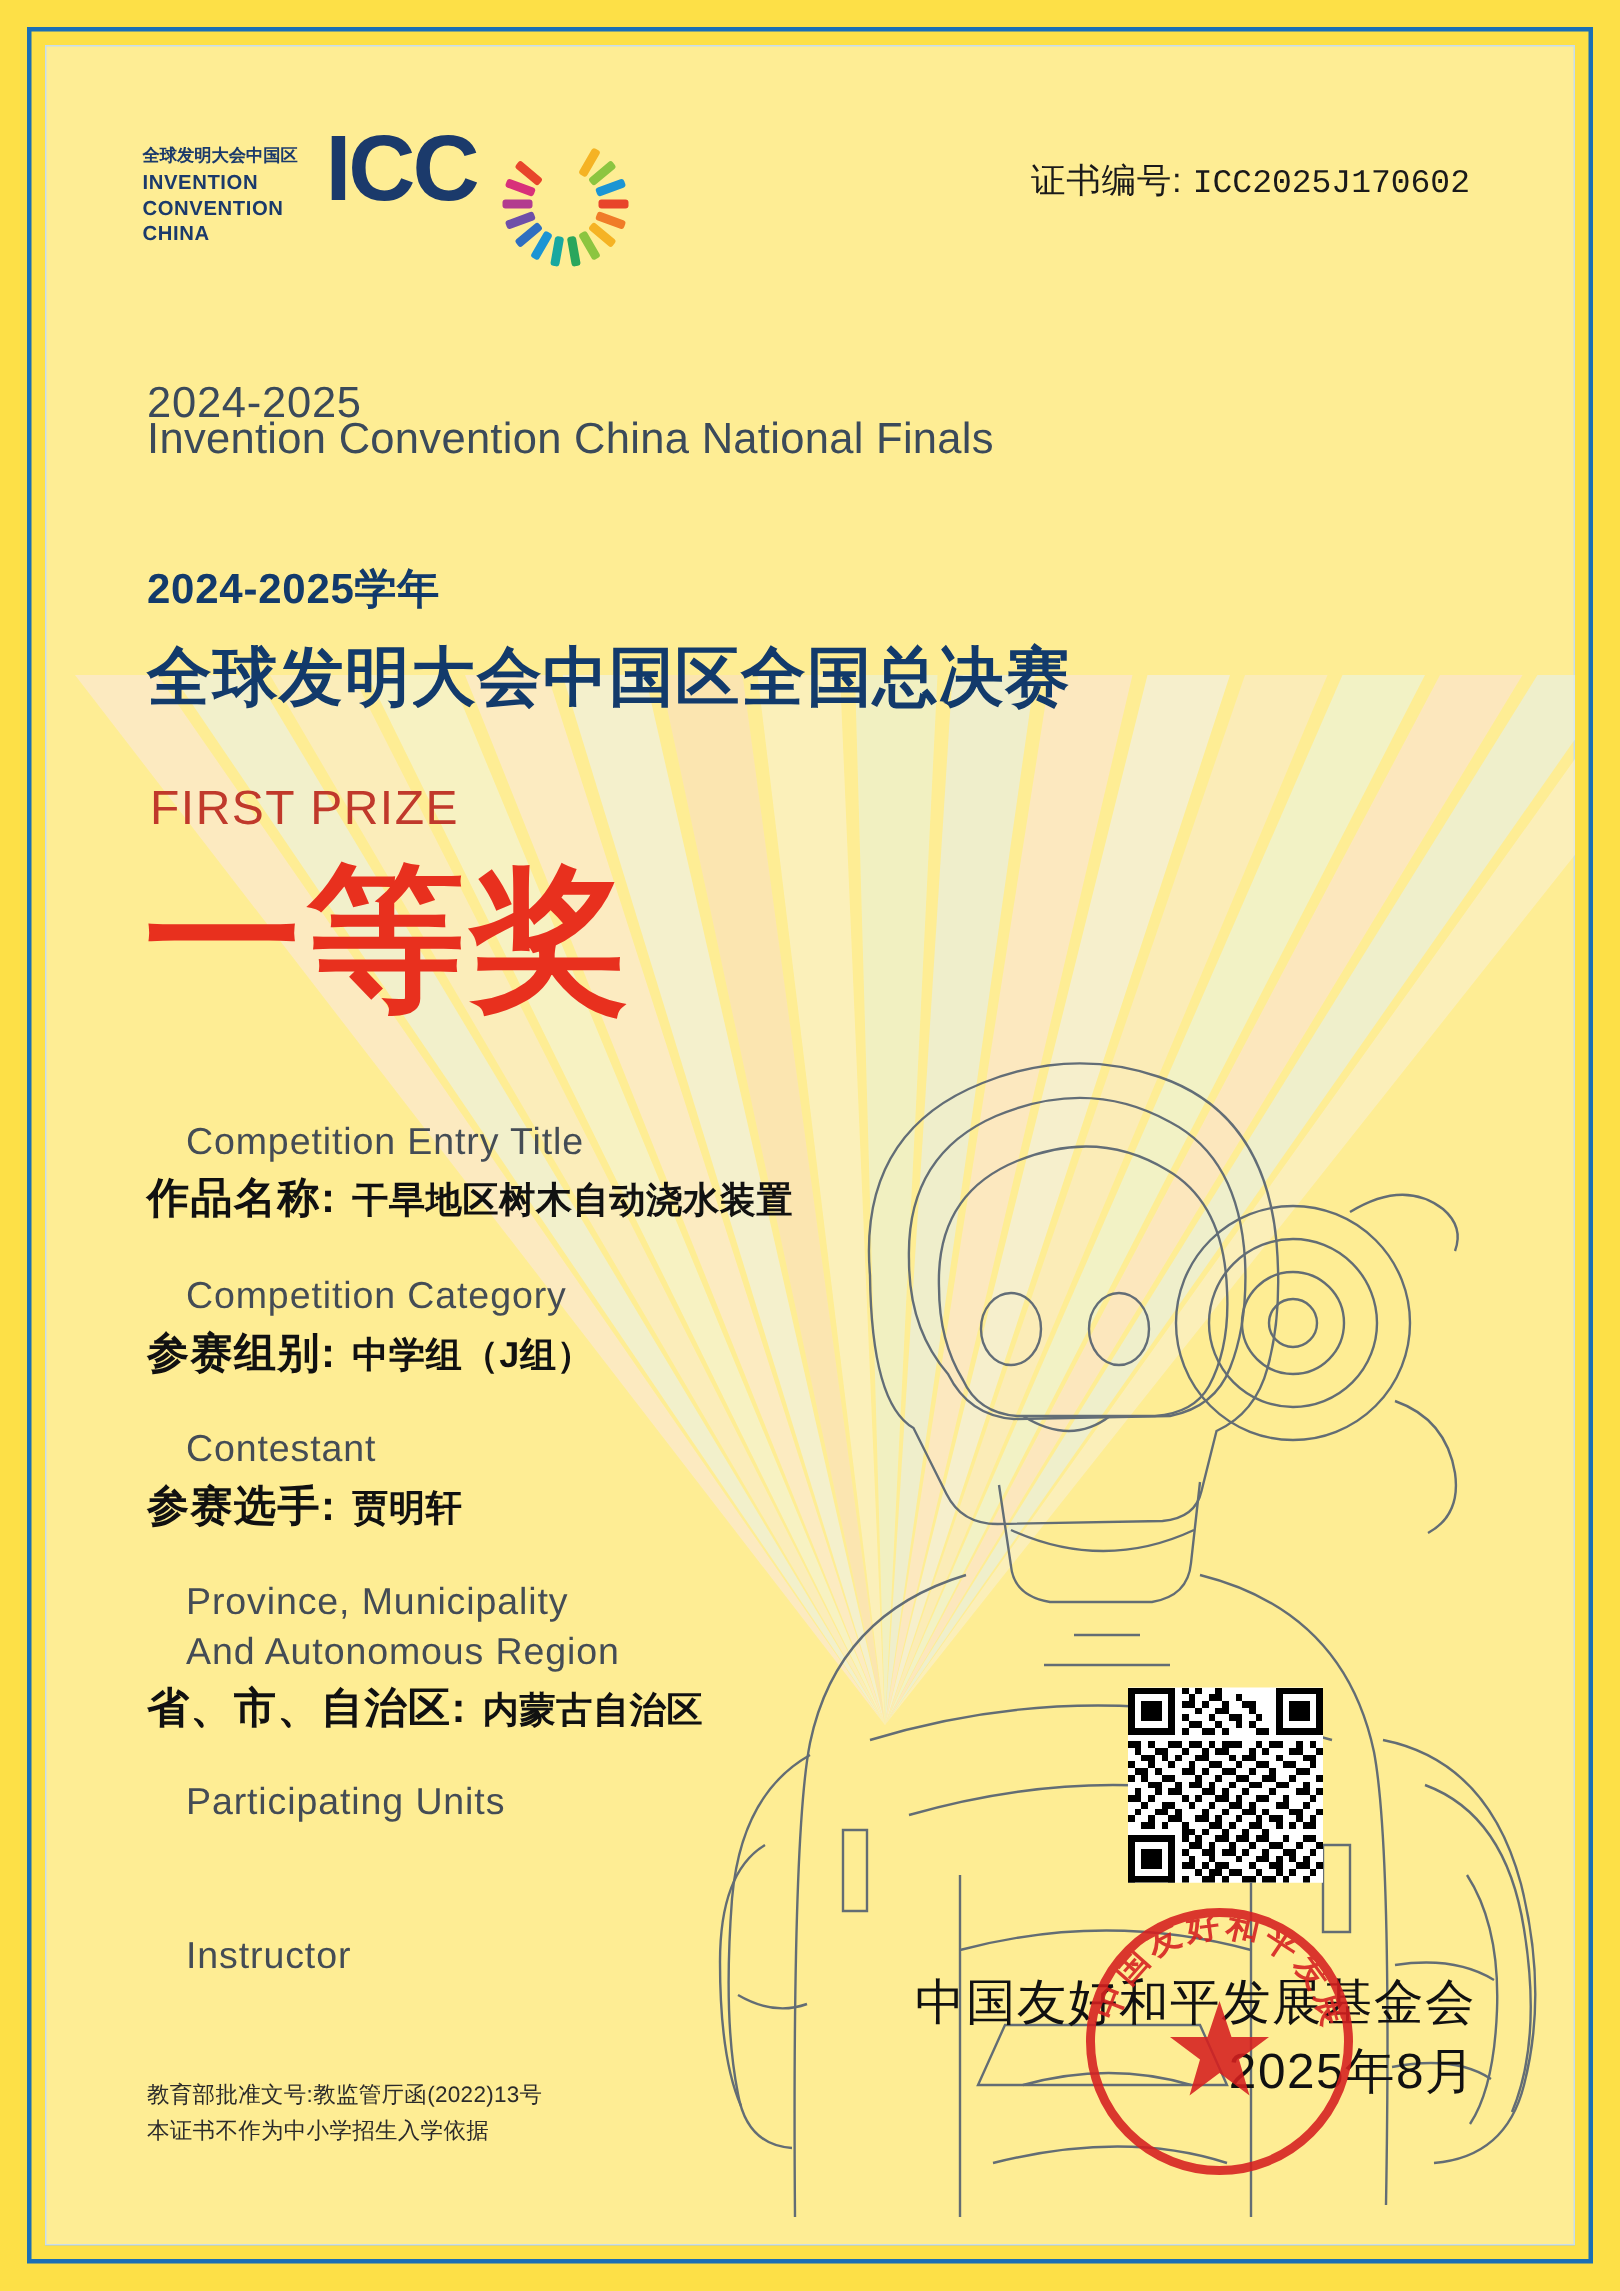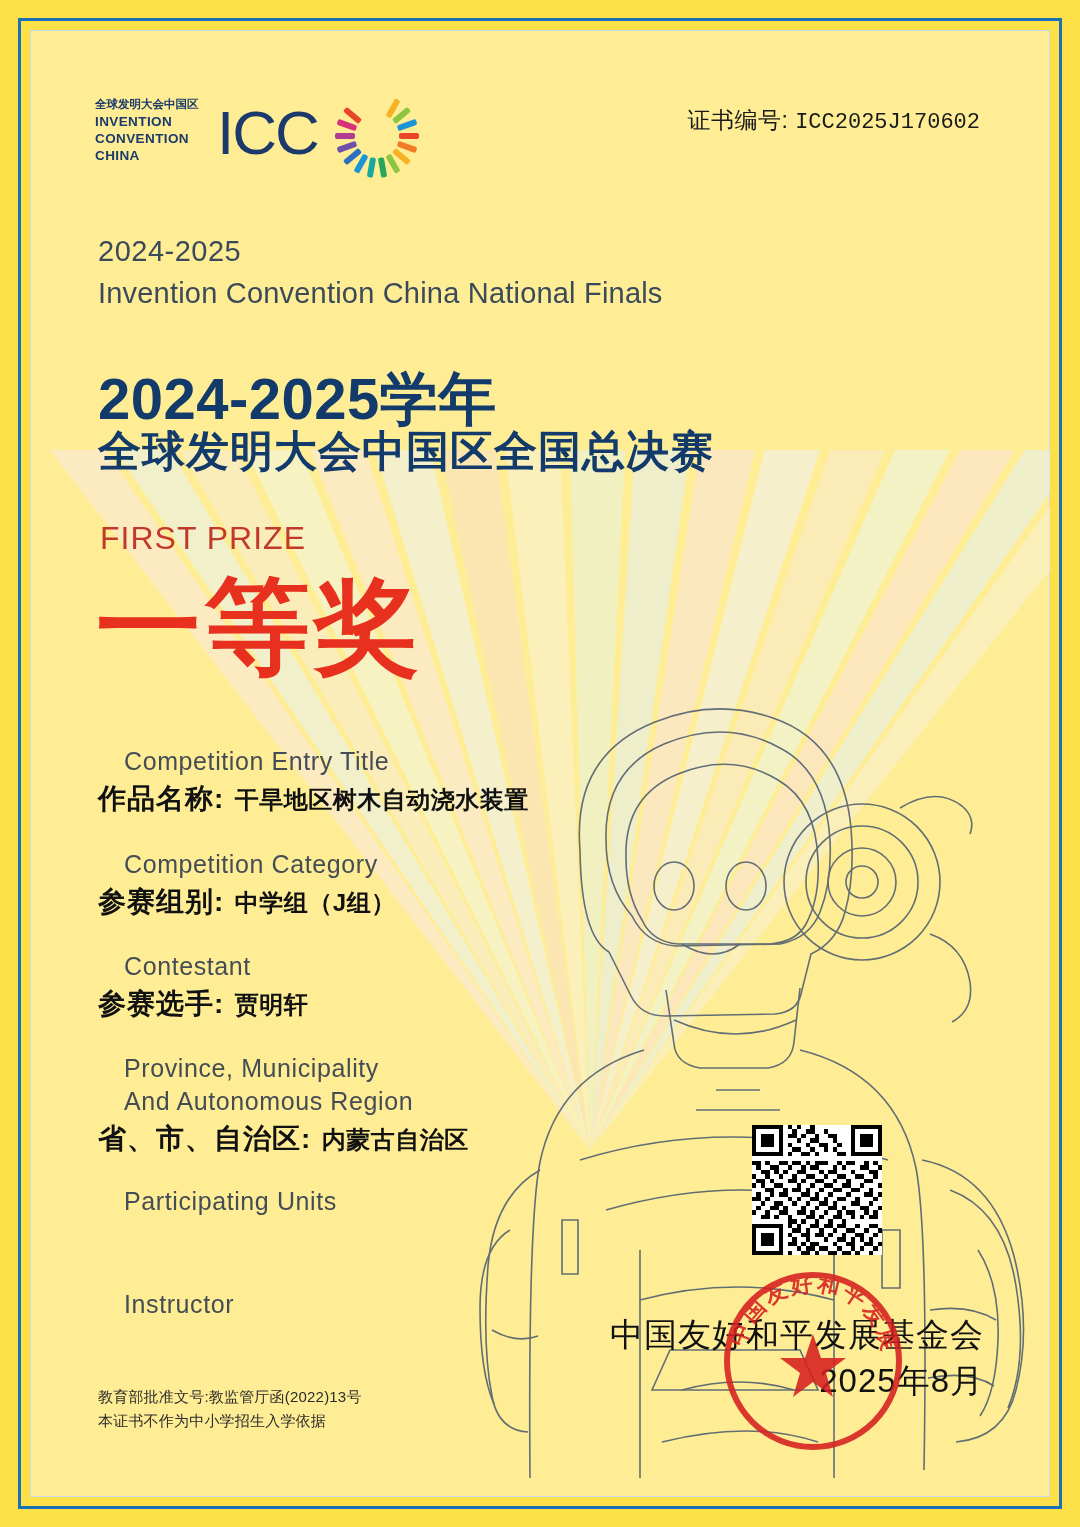--- a/index.html
+++ b/index.html
@@ -73,23 +73,23 @@
     letter-spacing: 0.4px;
   }
   .logo-text .cn-top {
     font-size: 11.5px;
     font-weight: bold;
     letter-spacing: 0px;
   }
   .logo-icc {
     position: absolute;
     left: 122px;
-    top: 24px;
+    top: 4px;
     font-size: 62px;
-    font-weight: normal;
+    font-weight: bold;
     color: #1b3a6b;
     letter-spacing: -2px;
     line-height: 62px;
   }
   .cert-no {
     position: absolute;
     right: 100px;
     top: 105px;
     font-size: 23px;
     color: #1a1a1a;
@@ -98,38 +98,38 @@
     text-align: right;
   }
   .cert-no .num {
     font-family: "Liberation Mono", "DejaVu Sans Mono", monospace;
     font-size: 22px;
     letter-spacing: 0px;
   }
   .en-year {
     position: absolute;
     left: 98px;
-    top: 235px;
+    top: 253px;
     font-size: 29px;
     color: #3b4a5a;
     letter-spacing: 0.5px;
   }
   .en-title {
     position: absolute;
     left: 98px;
     top: 277px;
     font-size: 29px;
     color: #3b4a5a;
     letter-spacing: 0.2px;
   }
   .cn-year {
     position: absolute;
     left: 98px;
-    top: 361px;
-    font-size: 58px;
+    top: 374px;
+    font-size: 28px;
     font-weight: bold;
     color: #123a6b;
     letter-spacing: 0.5px;
   }
   .cn-title {
     position: absolute;
     left: 98px;
     top: 423px;
     font-size: 43px;
     font-weight: bold;

